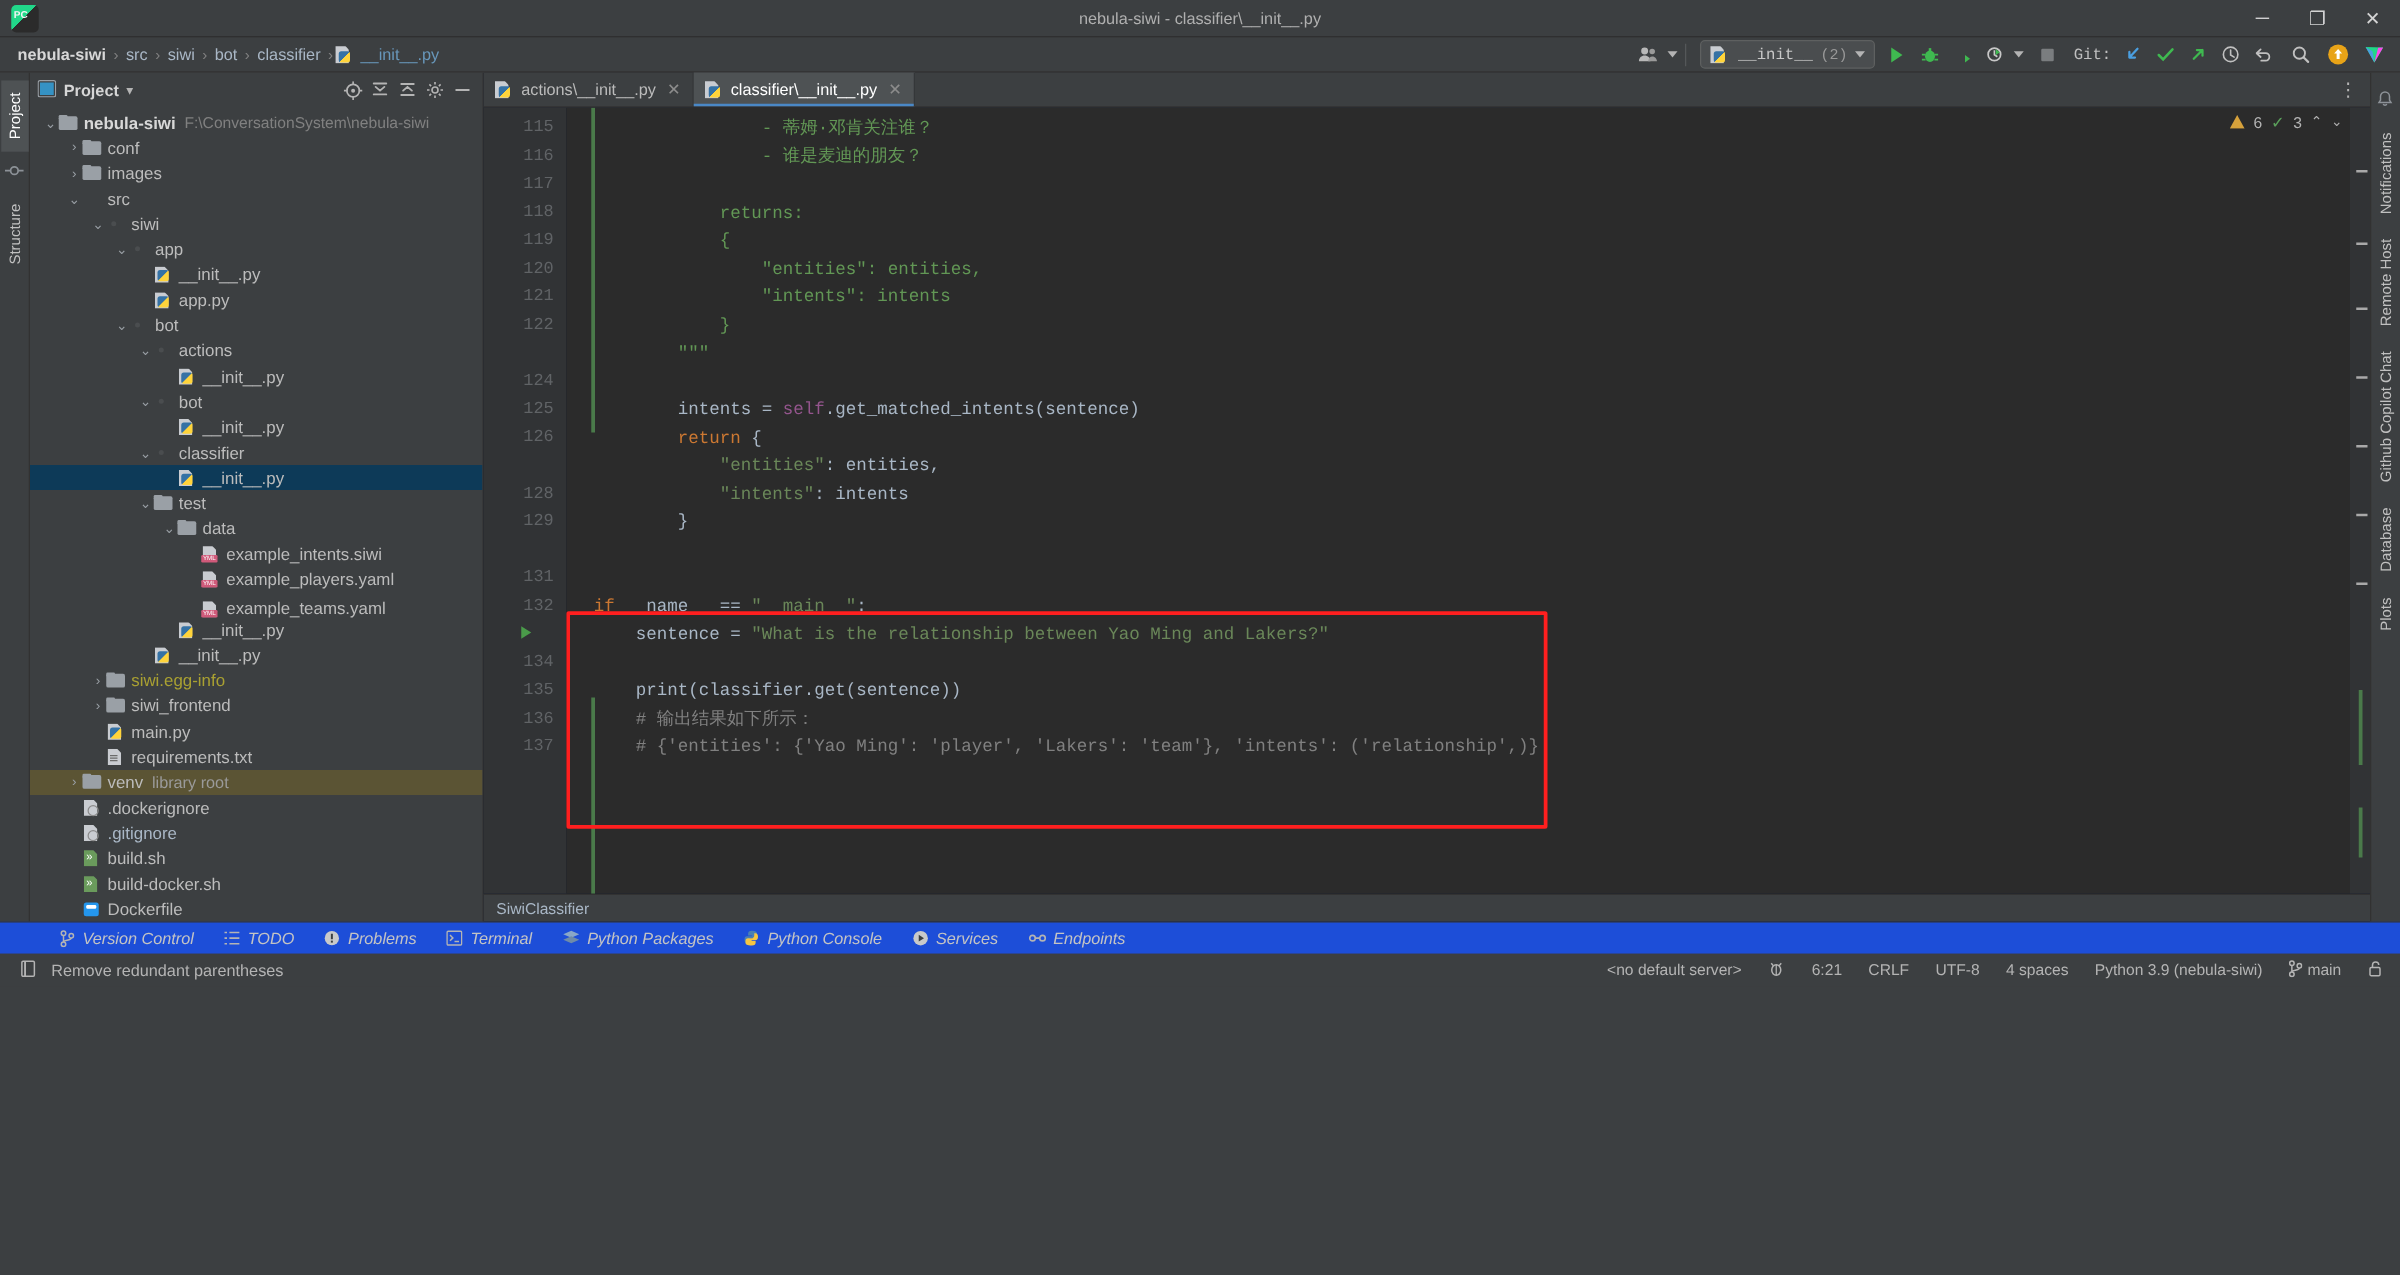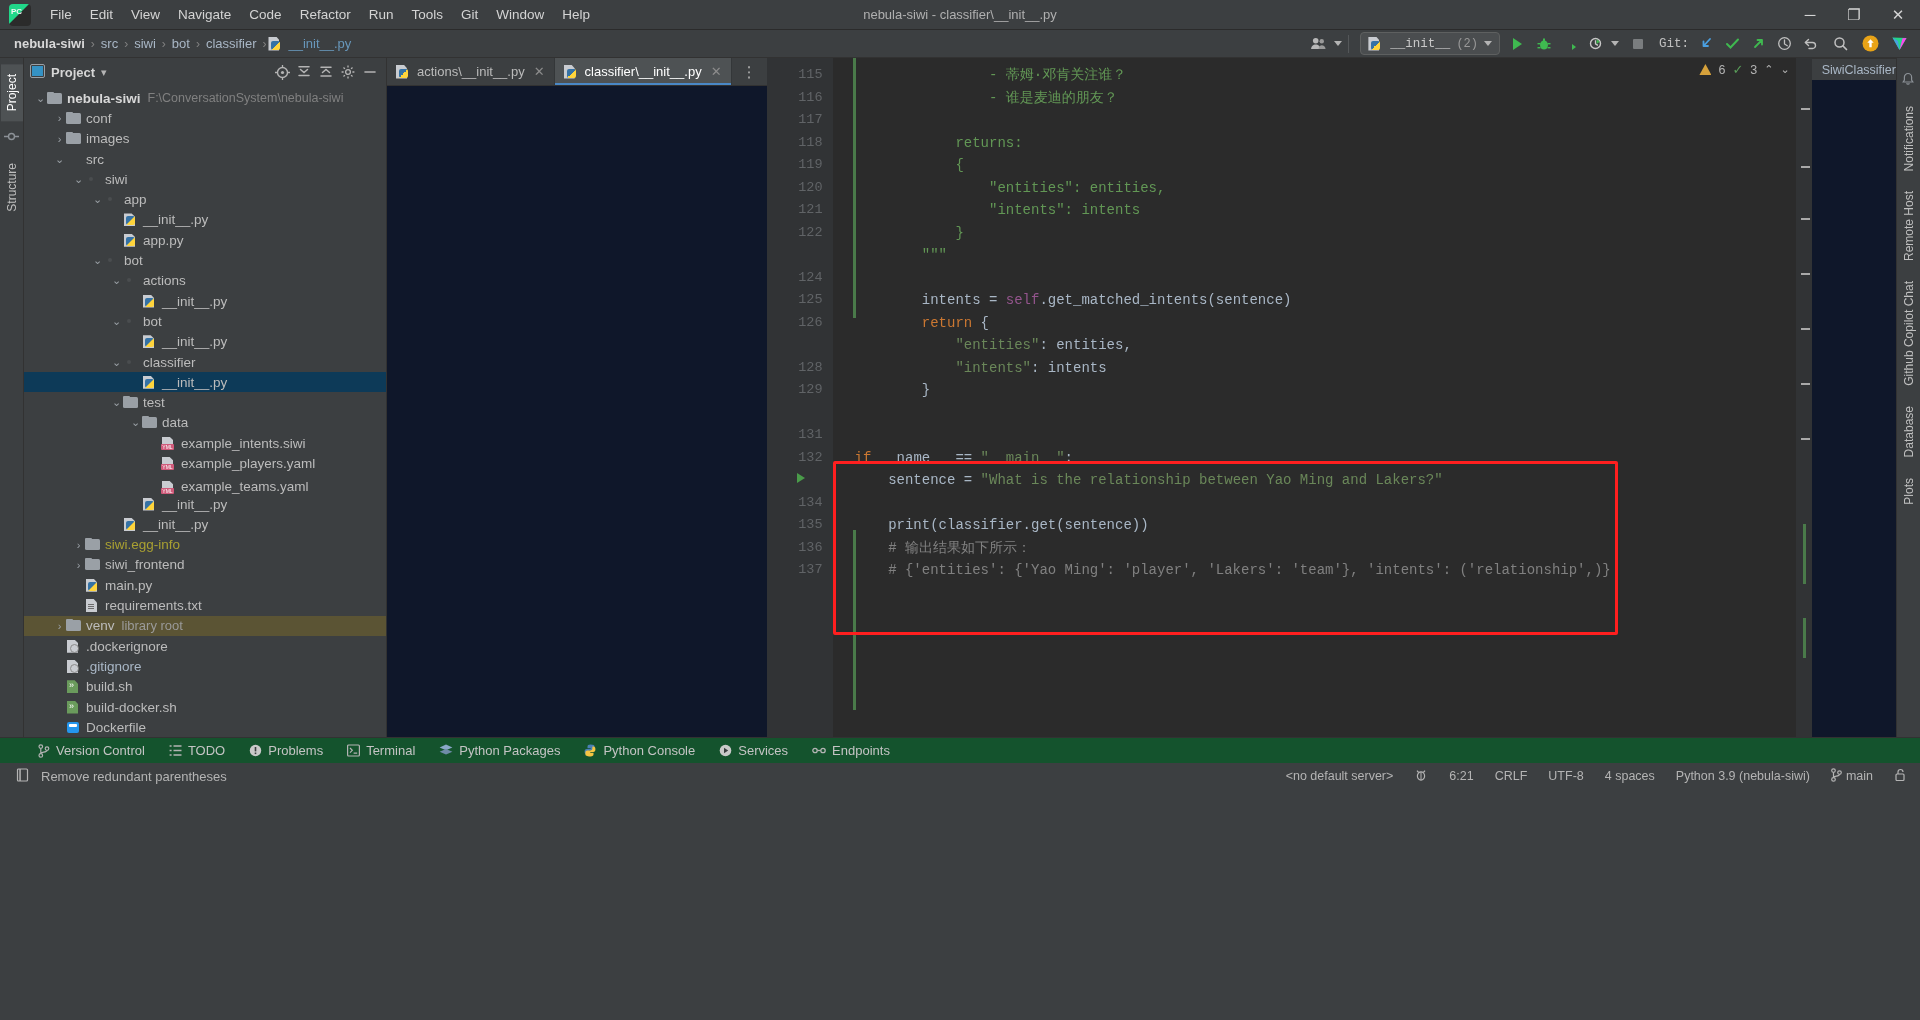--- a/index.html
+++ b/index.html
@@ -145,21 +145,21 @@
     content:"";position:absolute;left:1px;top:1px;width:12px;height:11px;background:#2496ed;border-radius:2px;
   }
   .fi.docker:after{content:"";position:absolute;left:3px;top:3px;width:8px;height:3px;background:#fff;border-radius:1px;}
   .fi.ignore:before{
     content:"";position:absolute;left:1px;top:0px;width:11px;height:13px;background:#c9ccd1;
     clip-path:polygon(0 0,70% 0,100% 26%,100% 100%,0 100%);
   }
   .fi.ignore:after{content:"";position:absolute;left:3.5px;top:4px;width:7px;height:7px;border:1.5px solid #8b8b8b;border-radius:50%;}
 
   
-  #editorcol{flex:1;display:flex;flex-direction:row;min-width:0;background:#0f172a;}
+  #editorcol{flex:1;display:flex;flex-direction:column;min-width:0;background:#0f172a;}
   #tabs{height:28px;background:#3c3f41;display:flex;align-items:stretch;border-bottom:1px solid #323232;}
   .tab{
     display:flex;align-items:center;gap:5px;padding:0 9px 0 9px;font-size:13px;color:#bbbbbb;
     position:relative;border-right:1px solid #343739;
   }
   .tab.active{background:#4e5254;color:#ffffff;}
   .tab.active:after{content:"";position:absolute;left:0;right:0;bottom:0;height:2.5px;background:#4a88c7;}
   .tab .x{color:#8c8c8c;font-size:13px;margin-left:4px;}
   #tabs .spacer{flex:1;}
   #tabs .gear{display:flex;align-items:center;padding:0 10px;color:#b4b4b4;font-size:15px;}
@@ -212,51 +212,38 @@
   }
 
   
   #rightstrip{
     width:24px;background:#3c3f41;border-left:1px solid #323232;
     display:flex;flex-direction:column;align-items:center;padding-top:6px;
   }
 
   
   #bottombar{
-    height:26px;background:#14532d;border-top:1px solid #323232;
-    display:flex;align-items:center;padding-left:26px;gap:0px;
+    height:26px;background:#1d4ed8;border-top:1px solid #323232;
+    display:flex;align-items:center;padding-left:36px;gap:0px;font-style:italic;
   }
   .bb{display:flex;align-items:center;gap:6px;padding:0 12px;font-size:13px;color:#c4c4c4;height:24px;}
   #statusbar{
     height:26px;background:#3c3f41;display:flex;align-items:center;padding:0 10px 0 16px;
     font-size:12.5px;color:#b4b4b4;gap:0;
   }
   #statusbar .left{display:flex;align-items:center;gap:8px;}
   #statusbar .right{margin-left:auto;display:flex;align-items:center;gap:13px;}
   .sb{padding:2px 4px;}
   .gbranch{display:flex;align-items:center;gap:4px;}
 </style>
 </head>
 <body>
 
 <div id="menubar">
   <div id="logo"></div>
-  <div id="menu-items" style="display: flex; align-items: center;">
-      <div class="menu-item">File</div>
-      <div class="menu-item">Edit</div>
-      <div class="menu-item">View</div>
-      <div class="menu-item">Navigate</div>
-      <div class="menu-item">Code</div>
-      <div class="menu-item">Refactor</div>
-      <div class="menu-item">Run</div>
-      <div class="menu-item">Tools</div>
-      <div class="menu-item">Git</div>
-      <div class="menu-item">Window</div>
-      <div class="menu-item">Help</div>
-    </div>
   <div id="win-title">nebula-siwi - classifier\__init__.py</div>
   <div class="win-btns">
     <div class="win-btn">─</div>
     <div class="win-btn">❐</div>
     <div class="win-btn close">✕</div>
   </div>
 </div>
 
 <div id="navbar">
   <div id="crumbs">

